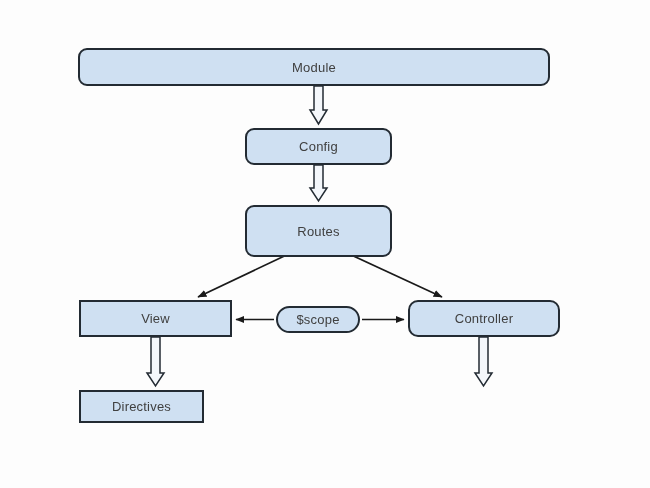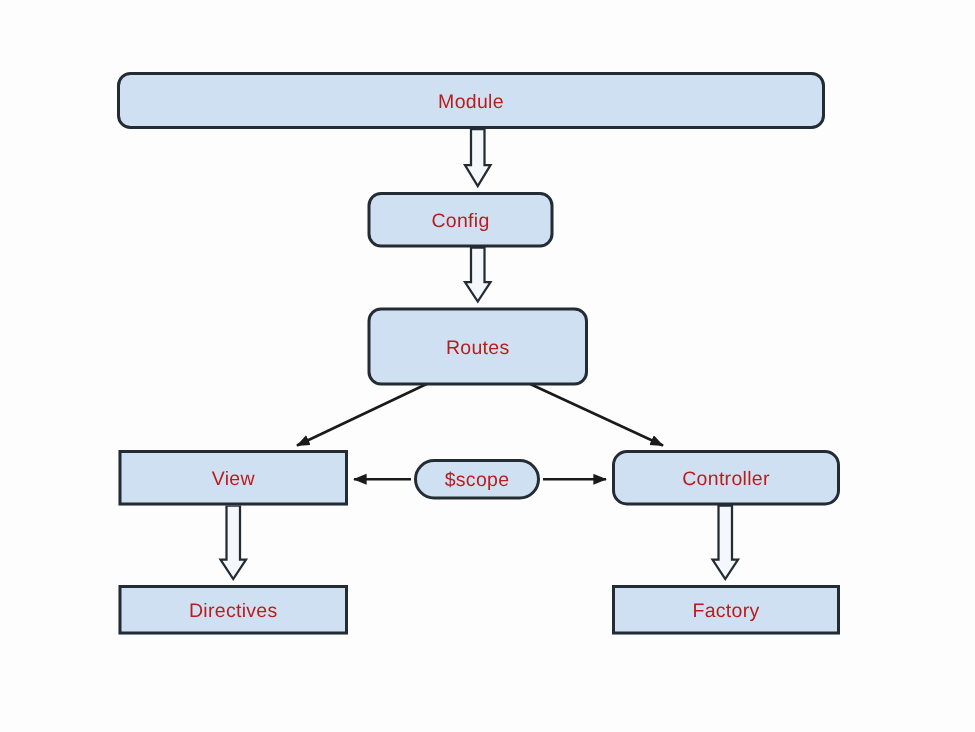--- a/index.html
+++ b/index.html
@@ -27,44 +27,44 @@
     pointer-events: none;
   }
   .node {
     position: absolute;
     box-sizing: border-box;
     background: #cfe0f2;
     border: 2px solid #232b33;
     display: flex;
     align-items: center;
     justify-content: center;
-    color: #b91c1c;
+    color: #404040;
     font-size: 13px;
     line-height: 1;
     letter-spacing: 0.2px;
     white-space: nowrap;
     z-index: 2;
   }
   .node.rounded {
     border-radius: 9px;
   }
   .node.square {
     border-radius: 0;
   }
   .node.pill {
     border-radius: 999px;
   }
   
   #node-module     { left: 78px;  top: 48px;  width: 472px; height: 38px; }
-  #node-config     { left: 245px; top: 128px; width: 124px; height: 37px; text-align: center; }
+  #node-config     { left: 245px; top: 128px; width: 147px; height: 37px; text-align: center; }
   #node-routes     { left: 245px; top: 205px; width: 147px; height: 52px; }
   #node-view       { left: 79px;  top: 300px; width: 153px; height: 37px; }
   #node-scope      { left: 276px; top: 306px; width: 84px;  height: 27px; }
   #node-controller { left: 408px; top: 300px; width: 152px; height: 37px; border-radius: 10px; }
-  #node-directives { left: 79px;  top: 390px; width: 153px; height: 33px; }
+  #node-directives { left: 79px;  top: 390px; width: 125px; height: 33px; }
   #node-factory    { left: 408px; top: 390px; width: 152px; height: 33px; }
 </style>
 </head>
 <body>
 
 <div id="canvas">
 
   <svg id="edges" viewBox="0 0 650 488" width="650" height="488">
 
     <defs>
@@ -113,15 +113,14 @@
   <div class="node rounded" id="node-routes">Routes</div>
 
   <div class="node pill" id="node-scope">$scope</div>
 
   <div class="node square" id="node-view">View</div>
 
   <div class="node square" id="node-controller">Controller</div>
 
   <div class="node square" id="node-directives">Directives</div>
 
-  <div class="node square" id="node-factory">Factory</div>
 
 </div>
 
 </body></html>

